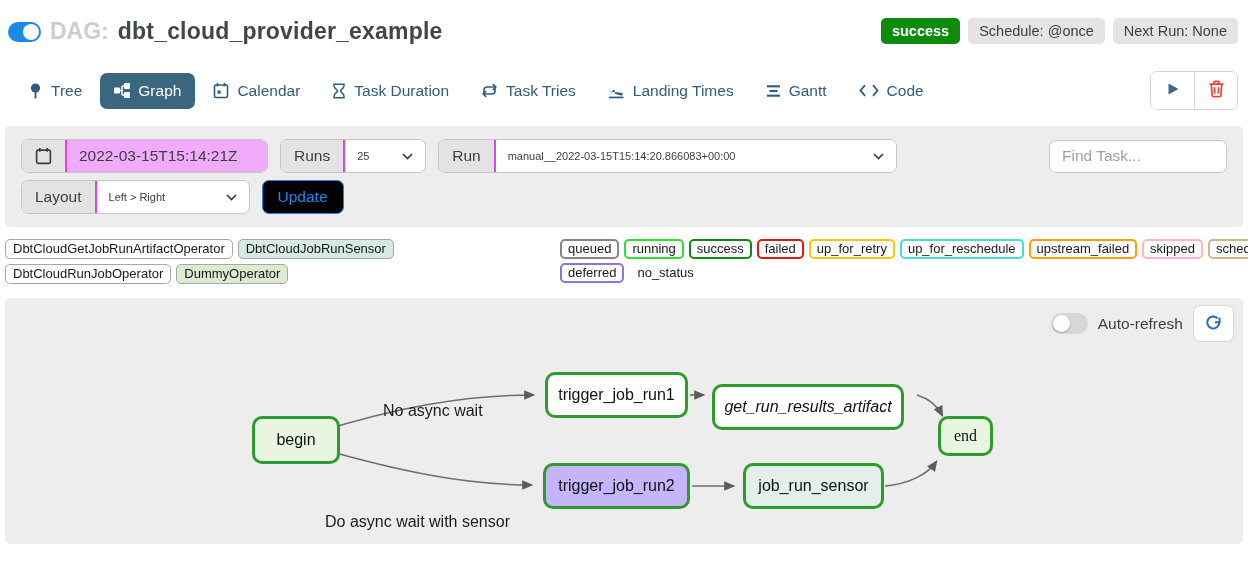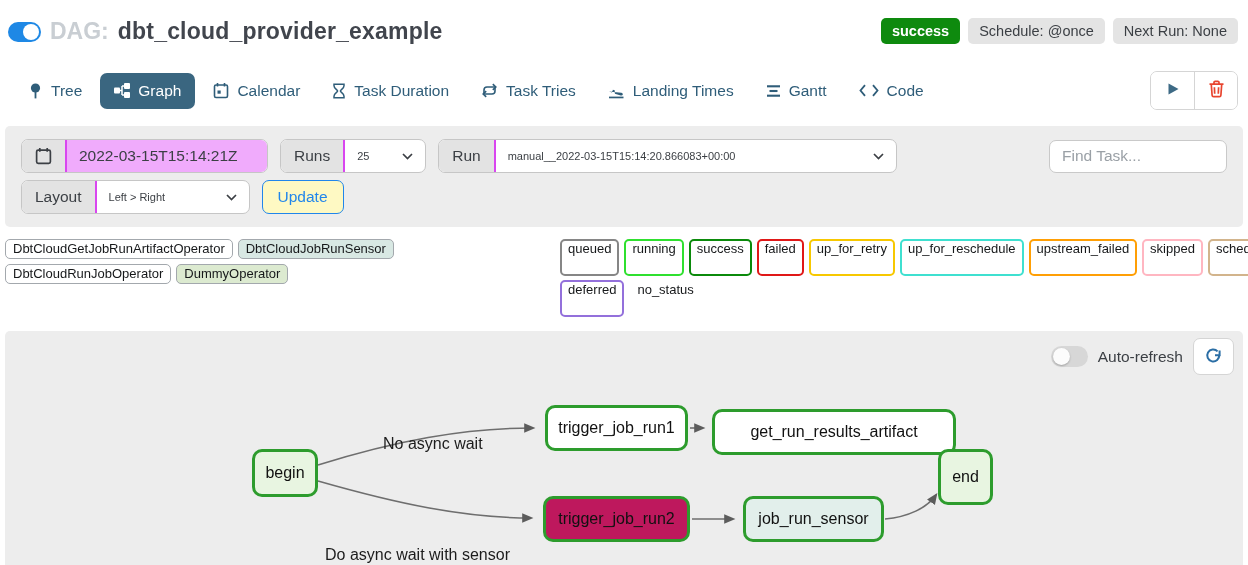--- a/index.html
+++ b/index.html
@@ -31,28 +31,28 @@
   .btn-group .gbtn + .gbtn { border-left: 1px solid #d5d5d5; }
   
   .filterbar { margin: 16px 5px 0; background: #ededed; border-radius: 5px; padding: 13px 16px; display: flex; flex-direction: column; gap: 7px; }
   .filter-row { display: flex; align-items: center; gap: 12px; }
   .input-group { display: flex; align-items: stretch; border: 1px solid #c6c6c6; border-radius: 7px; overflow: hidden; background: #fff; height: 34px; }
   .addon { background: #e3e3e3; padding: 0 13px; font-size: 15.5px; color: #3b3f44; display: flex; align-items: center; border-right: 2px solid #d946ef; }
   .field { border: none; outline: none; background: #f0abfc; padding: 0 12px; font-size: 15.5px; color: #3b3f44; font-family: "Liberation Sans", sans-serif; display: flex; align-items: center; }
   .selectbox { display: flex; align-items: center; justify-content: space-between; gap: 10px; padding: 16px 12px; background: #fff; font-size: 11px; cursor: pointer; border-radius: 9px; }
   .find-input { margin-left: auto; width: 178px; height: 33px; border: 1px solid #c9c9c9; border-radius: 7px; padding: 0 12px; font-size: 15.5px; font-family: "Liberation Sans", sans-serif; color: #3b3f44; outline: none; background:#fff; }
   .find-input::placeholder { color: #9aa0a6; }
-  .update-btn { height: 34px; padding: 0 15px; background: #fef9c3; border: 1.5px solid #2186eb; color: #2186eb; border-radius: 7px; font-size: 15.5px; font-family: "Liberation Sans", sans-serif; cursor: pointer; }
+  .update-btn { height: 34px; padding: 0 15px; background: #000000; border: 1.5px solid #2186eb; color: #2186eb; border-radius: 7px; font-size: 15.5px; font-family: "Liberation Sans", sans-serif; cursor: pointer; }
   
   .legend { display: flex; align-items: flex-start; gap: 10px; padding: 12px 4px 0 5px; }
   .legend-operators { display: flex; flex-wrap: wrap; gap: 5px; width: 545px; flex: none; }
   .legend-statuses { display: flex; flex-direction: column; gap: 4px; }
   .status-row { display: flex; flex-wrap: nowrap; gap: 5px; align-items: center; }
   .lbadge { font-size: 13px; padding: 1px 7px 2px; border-radius: 5px; border: 1px solid #a3a8ad; color: #16181a; background: #fff; white-space: nowrap; }
-  .sbadge { border-width: 2px; padding: 0 6px 18px; }
+  .sbadge { border-width: 2px; padding: 0 6px 1px; }
   
   .graph-panel { margin: 14px 5px 0; background: #ededed; border-radius: 5px; position: relative; height: 246px; }
   .edges-svg { position: absolute; left: 0; top: 0; }
   .autorefresh { position: absolute; top: 7px; right: 9px; display: flex; align-items: center; gap: 10px; }
   .ar-toggle { width: 37px; height: 21px; background: #d7d7d7; border-radius: 11px; position: relative; cursor: pointer; }
   .ar-toggle .knob { position: absolute; left: 2px; top: 2px; width: 17px; height: 17px; background: #fcfcfc; border-radius: 50%; box-shadow: 0 1px 2px rgba(0,0,0,.25); }
   .ar-label { font-size: 15.5px; color: #3b3f44; }
   .refresh-btn { width: 41px; height: 37px; background: #fff; border: 1px solid #d5d5d5; border-radius: 7px; display: flex; align-items: center; justify-content: center; cursor: pointer; }
   .node { position: absolute; border: 3px solid #a21caf; border-radius: 10px; background: #fff;
           display: flex; align-items: center; justify-content: center;
@@ -273,26 +273,26 @@
       <path d="M685,97 L698,97" marker-end="url(#arrow)"></path>
       <path d="M912,97 C925,101 933,109 937,117" marker-end="url(#arrow)"></path>
       <path d="M687,188 L728,188" marker-end="url(#arrow)"></path>
       <path d="M880,188 C903,186 922,177 931,164" marker-end="url(#arrow)"></path>
     </g>
   </svg>
 
   <div class="edge-label" style="left:378px; top:104px;">No async wait</div>
   <div class="edge-label" style="left:320px; top:198px;margin-top:17px;">Do async wait with sensor</div>
 
-  <div class="node" style="left: 247px; top: 118px; width: 66px; height: 48px; background: rgb(232, 245, 225); border-color: rgb(45, 156, 45);">begin</div>
+  <div class="node" style="left: 247px; top: 118px; width: 88px; height: 48px; background: rgb(232, 245, 225); border-color: rgb(45, 156, 45);">begin</div>
   <div class="node" style="left: 540px; top: 74px; width: 143px; height: 46px; background: rgb(255, 255, 255); border-color: rgb(45, 156, 45);">trigger_job_run1</div>
-  <div class="node" style="left: 707px; top: 78px; width: 244px; height: 46px; background: rgb(255, 255, 255); border-color: rgb(45, 156, 45);">get_run_results_artifact</div>
-  <div class="node" style="left: 538px; top: 165px; width: 147px; height: 46px; background: #be185d; border-color: rgb(45, 156, 45);">trigger_job_run2</div>
+  <div class="node" style="left: 707px; top: 86px; width: 192px; height: 46px; background: rgb(255, 255, 255); border-color: rgb(45, 156, 45); font-style: italic;">get_run_results_artifact</div>
+  <div class="node" style="left: 538px; top: 165px; width: 147px; height: 46px; background: #c4b5fd; border-color: rgb(45, 156, 45);">trigger_job_run2</div>
   <div class="node" style="left: 738px; top: 165px; width: 141px; height: 46px; background: rgb(226, 239, 235); border-color: rgb(45, 156, 45);">job_run_sensor</div>
-  <div class="node" style="left: 933px; top: 118px; width: 55px; height: 56px; background: rgb(232, 245, 225); border-color: rgb(45, 156, 45);">end</div>
+  <div class="node" style="left: 933px; top: 118px; width: 55px; height: 40px; background: rgb(232, 245, 225); border-color: rgb(45, 156, 45); font-family: Liberation Serif, serif;">end</div>
 
   <div class="autorefresh">
     <div class="ar-toggle">
       <div class="knob"></div>
     </div>
     <span class="ar-label">Auto-refresh</span>
     <button class="refresh-btn">
       <span style="display:flex;">
         <svg width="18" height="18" viewBox="0 0 18 18" fill="none" stroke="#2b6ea5" stroke-width="2">
             <path d="M14.6,2.6 V7.2 H10"></path>

